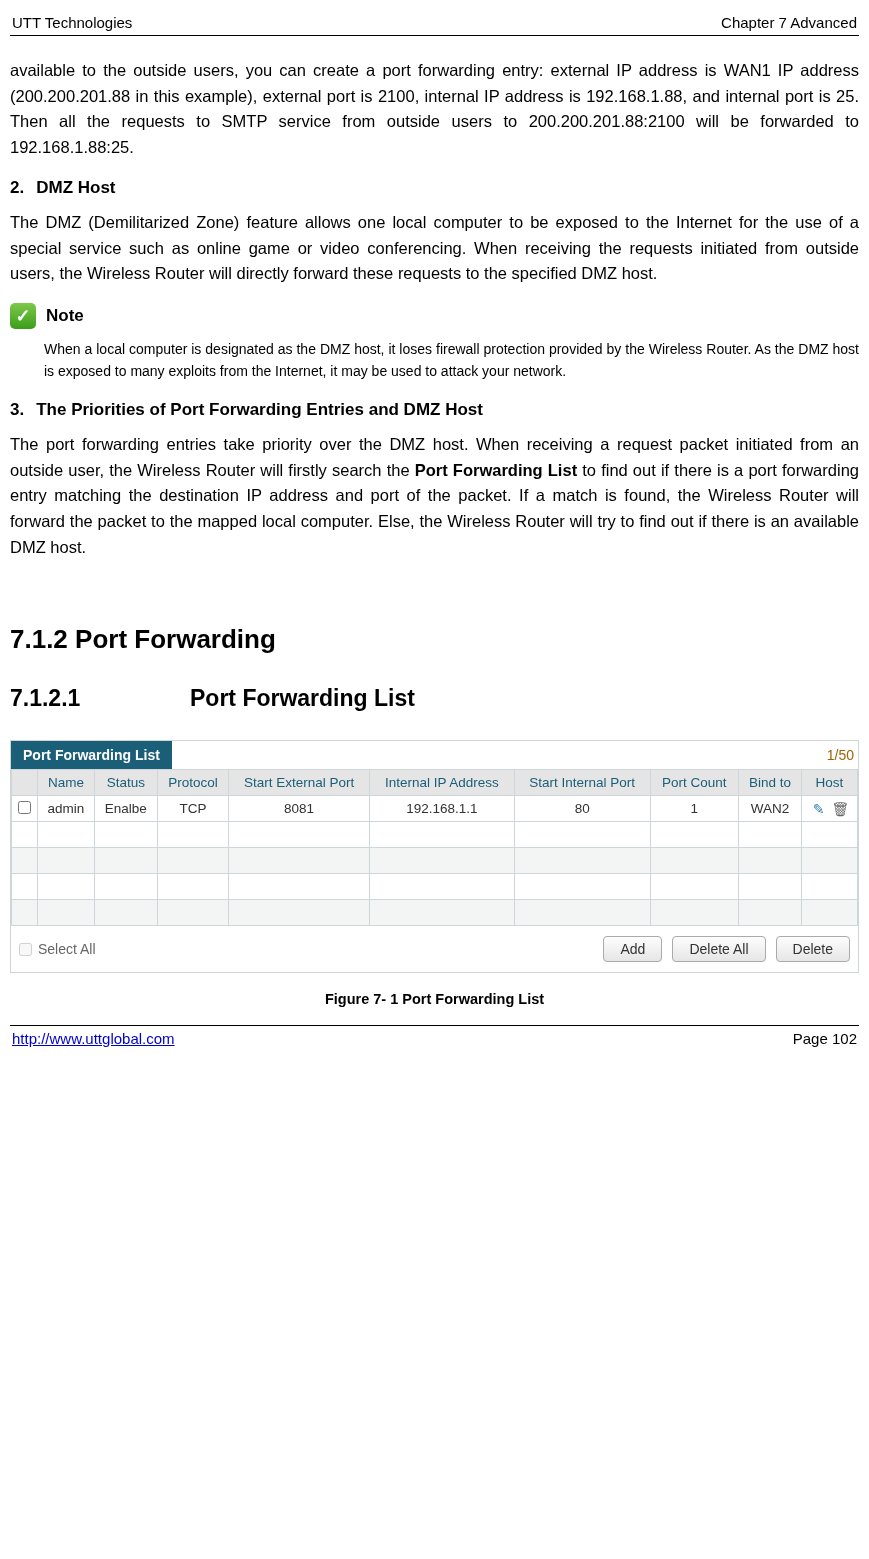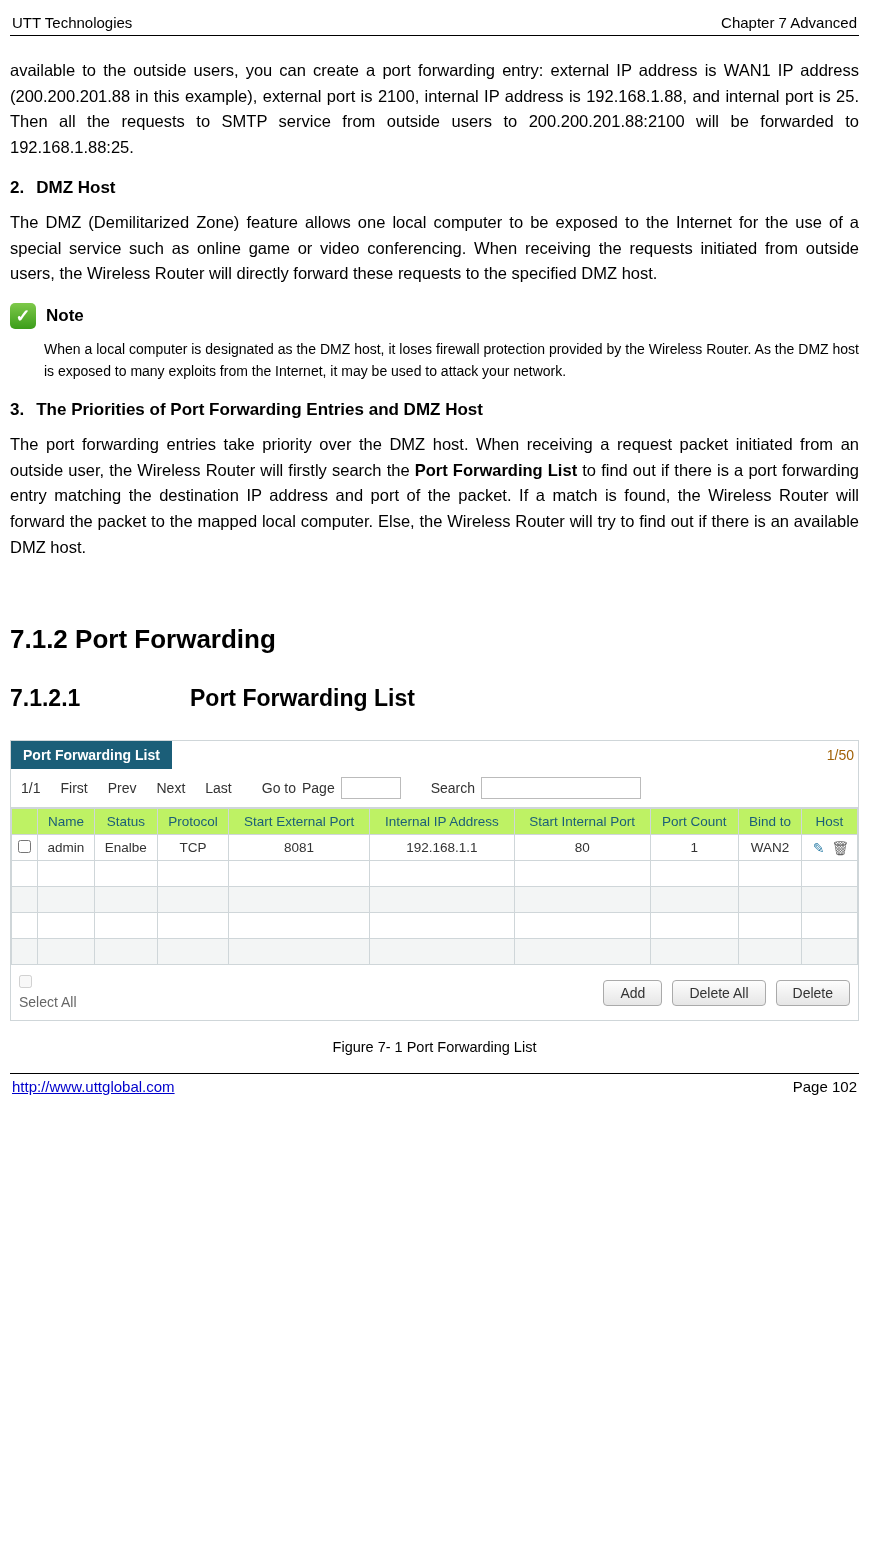--- a/index.html
+++ b/index.html
@@ -120,21 +120,21 @@
     table.pf-table th, table.pf-table td {
       border: 1px solid #cfd6d9;
       padding: 4px 6px;
       text-align: center;
       height: 26px;
       white-space: nowrap;
     }
     table.pf-table th {
       color: #1b5e78;
       font-weight: normal;
-      background: #bef264;
+      background: #e5e5e5;
     }
     table.pf-table tr.alt td { background: #f3f5f5; }
     .cb { width: 13px; height: 13px; }
     .edit-cell { display: flex; gap: 6px; align-items: center; justify-content: center; }
     .pencil {
       width: 16px; height: 16px;
       display: inline-flex; align-items: center; justify-content: center;
       color: #2a7ca6; font-size: 14px;
     }
     .trash {
@@ -142,37 +142,37 @@
       display: inline-flex; align-items: center; justify-content: center;
       color: #666; font-size: 14px;
     }
     .pf-footer {
       display: flex;
       justify-content: space-between;
       align-items: center;
       padding: 10px 8px;
     }
     .select-all {
-      display: flex; gap: 6px; 
-      font-size: 14px; color: #666; flex-direction: column;
+      display: flex; gap: 6px; align-items: center;
+      font-size: 14px; color: #666;
     }
     .btn-group { display: flex; gap: 10px; }
     .btn {
       border: 1px solid #aaa;
       border-radius: 4px;
       background: linear-gradient(#fdfdfd,#e6e6e6);
       padding: 4px 16px;
       font-size: 14px;
       color: #333;
       cursor: pointer;
     }
     .figure-caption {
       text-align: center;
       font-size: 14.5px;
-      font-weight: normal;
+      font-weight: bold;
       margin: 18px 0 10px 0;
     }
     .bottom-bar {
       display: flex;
       justify-content: space-between;
       border-top: 1px solid #000;
       padding: 4px 2px 0 2px;
       margin-top: 18px;
       font-size: 15px;
     }
@@ -217,38 +217,20 @@
 <div class="h3">
   <span class="h3-num">7.1.2.1</span><span>Port Forwarding List</span>
 </div>
 
 <div class="pf-panel">
   <div class="pf-header">
     <div class="pf-tab">Port Forwarding List</div>
     <div class="pf-count">1/50</div>
   </div>
 
-  <div class="pf-toolbar">
-    <div class="nav">
-      <span>1/1</span>
-      <span>First</span>
-      <span>Prev</span>
-      <span>Next</span>
-      <span>Last</span>
-    </div>
-    <div class="goto">
-      <span>Go to</span>
-      <span>Page</span>
-      <input class="page" type="text" style="">
-    </div>
-    <div class="search">
-      <span>Search</span>
-      <input class="searchbox" type="text" style="">
-    </div>
-  </div>
 
   <table class="pf-table">
     <thead>
       <tr>
         <th class="col-cb"></th>
         <th>Name</th>
         <th>Status</th>
         <th>Protocol</th>
         <th>Start External Port</th>
         <th>Internal IP Address</th>

